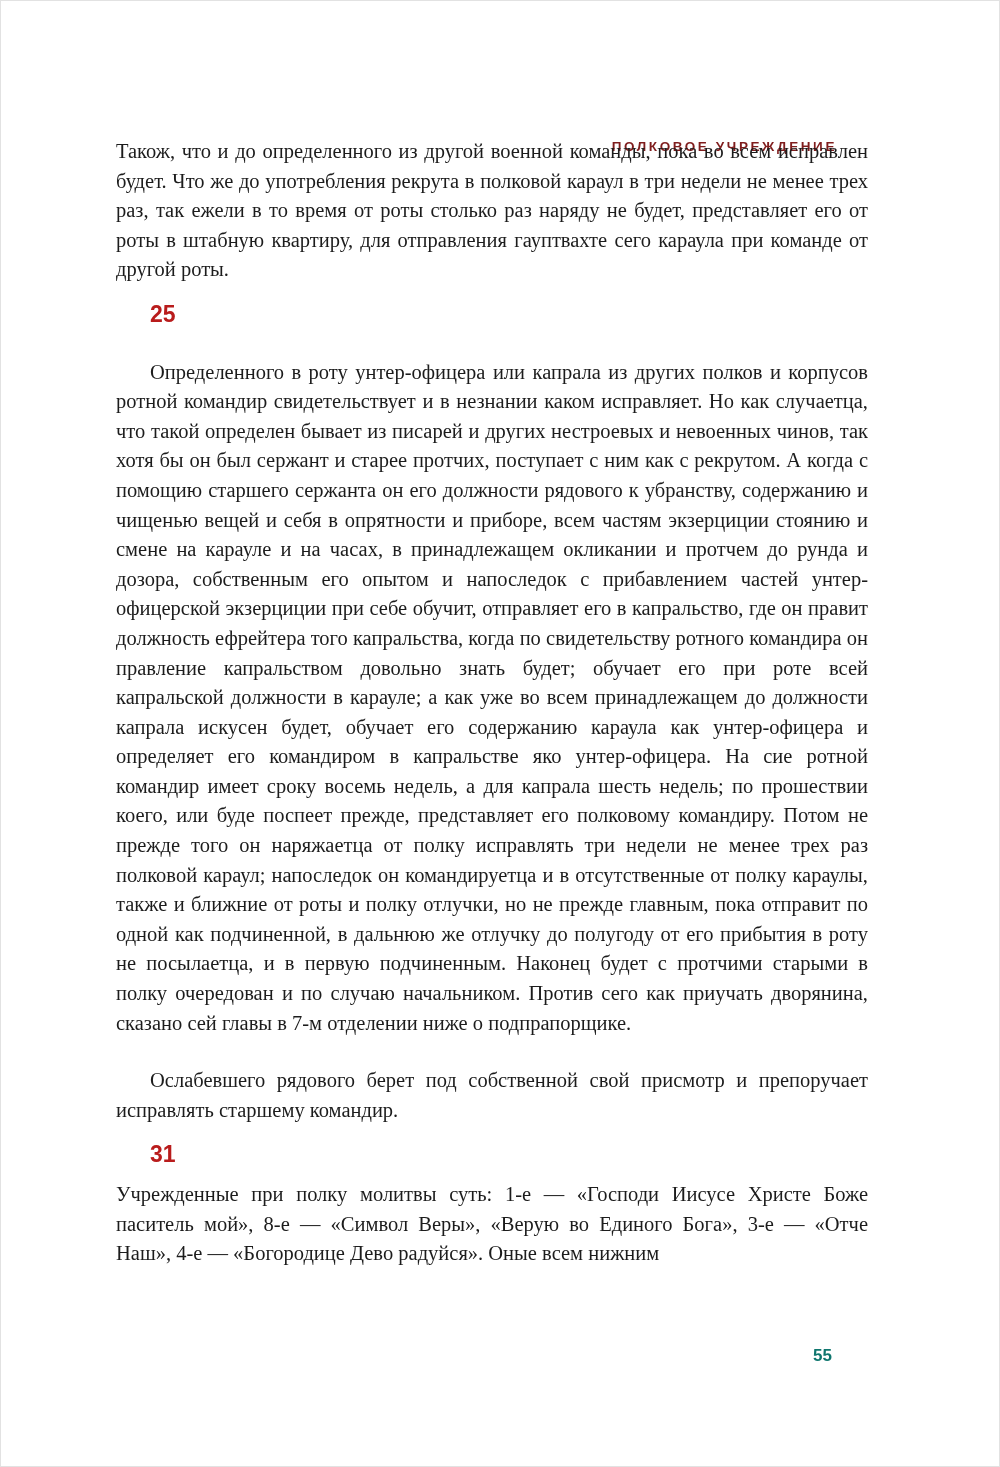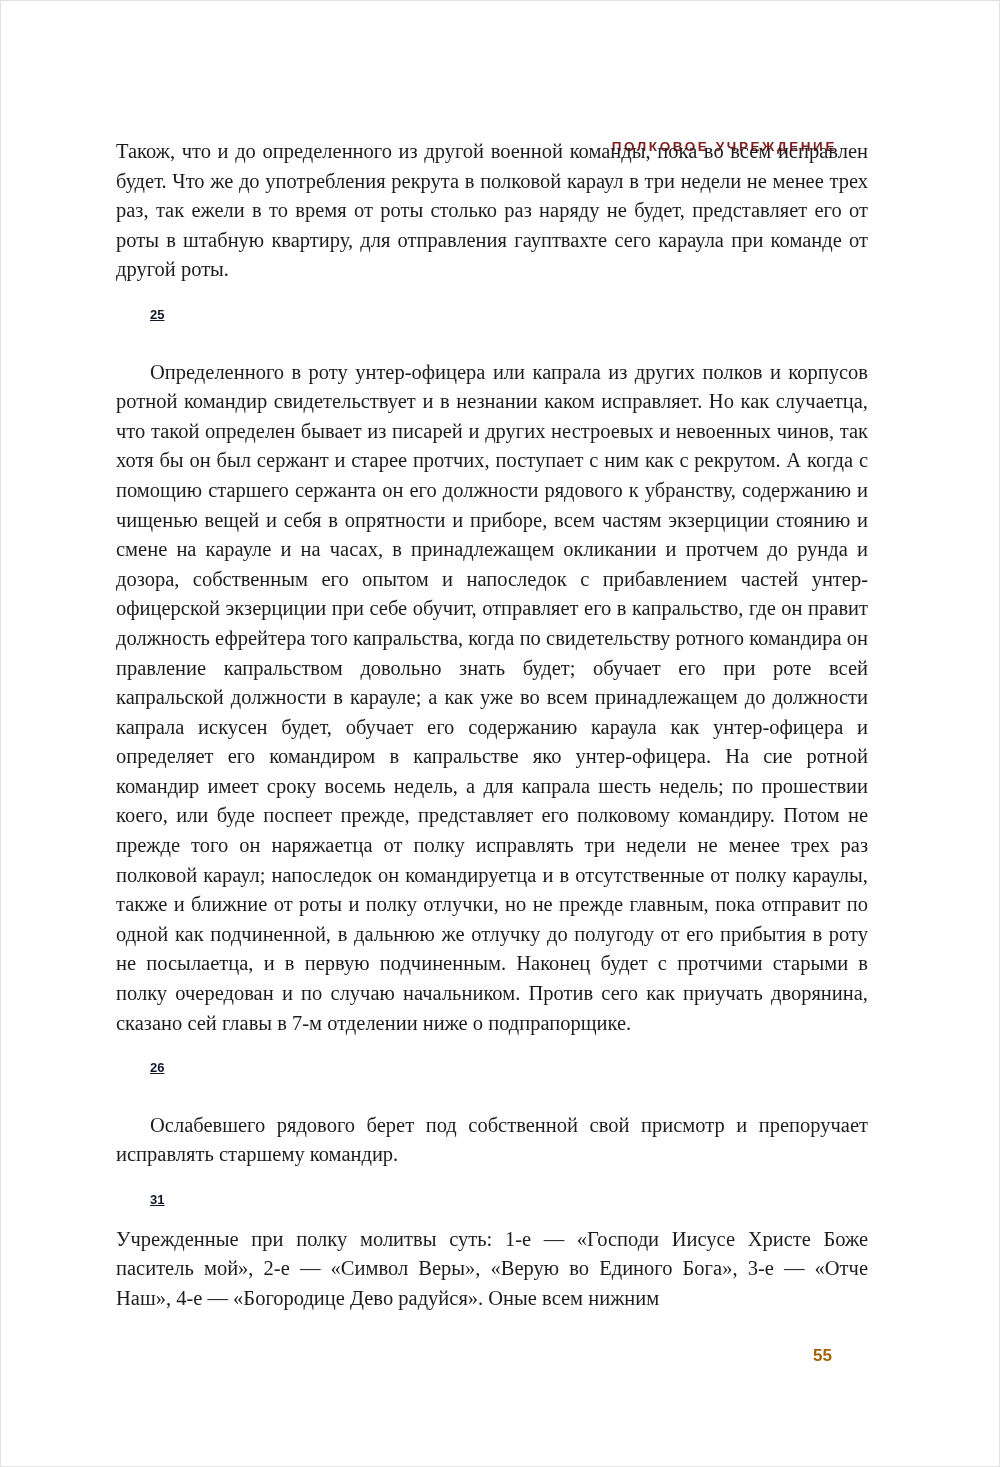--- a/index.html
+++ b/index.html
@@ -45,56 +45,54 @@
   .text-block p {
     margin: 0;
   }
   .para.indent {
     text-indent: 34px;
     margin-top: 28px;
   }
   .section-number {
     font-family: "Liberation Sans", "DejaVu Sans", sans-serif;
     font-weight: 700;
-    font-size: 13px;
+    font-size: 23px;
     line-height: 29.6px;
     margin: 15px 0 10px 34px;
-    color: #0f172a;
-    text-decoration: underline;
+    color: #b91c1c;
   }
   .folio {
     position: absolute;
     right: 167px;
     bottom: 100px;
     font-family: "Liberation Sans", "DejaVu Sans", sans-serif;
     font-weight: 700;
     font-size: 17px;
-    color: #a16207;
+    color: #0f766e;
   }
 </style>
 </head>
 <body>
 
 <div class="page">
 
   <div class="running-head">ПОЛКОВОЕ УЧРЕЖДЕНИЕ</div>
 
   <main class="text-block">
 
     <p class="para">Також, что и до определенного из другой военной команды, пока во всем исправлен будет. Что же до употребления рекрута в полковой караул в три недели не менее трех раз, так ежели в то время от роты столько раз наряду не будет, представляет его от роты в штабную квартиру, для отправления гауптвахте сего караула при команде от другой роты.</p>
 
     <h2 class="section-number">25</h2>
 
     <p class="para indent">Определенного в роту унтер-офицера или капрала из других полков и корпусов ротной командир свидетельствует и в незнании каком исправляет. Но как случаетца, что такой определен бывает из писарей и других нестроевых и невоенных чинов, так хотя бы он был сержант и старее протчих, поступает с ним как с рекрутом. А когда с помощию старшего сержанта он его должности рядового к убранству, содержанию и чищенью вещей и себя в опрятности и приборе, всем частям экзерциции стоянию и смене на карауле и на часах, в принадлежащем окликании и протчем до рунда и дозора, собственным его опытом и напоследок с прибавлением частей унтер-офицерской экзерциции при себе обучит, отправляет его в капральство, где он правит должность ефрейтера того капральства, когда по свидетельству ротного командира он правление капральством довольно знать будет; обучает его при роте всей капральской должности в карауле; а как уже во всем принадлежащем до должности капрала искусен будет, обучает его содержанию караула как унтер-офицера и определяет его командиром в капральстве яко унтер-офицера. На сие ротной командир имеет сроку восемь недель, а для капрала шесть недель; по прошествии коего, или буде поспеет прежде, представляет его полковому командиру. Потом не прежде того он наряжаетца от полку исправлять три недели не менее трех раз полковой караул; напоследок он командируетца и в отсутственные от полку караулы, также и ближние от роты и полку отлучки, но не прежде главным, пока отправит по одной как подчиненной, в дальнюю же отлучку до полугоду от его прибытия в роту не посылаетца, и в первую подчиненным. Наконец будет с протчими старыми в полку очередован и по случаю начальником. Против сего как приучать дворянина, сказано сей главы в 7-м отделении ниже о подпрапорщике.</p>
 
-    <h2 class="section-number">26</h2>
 
     <p class="para indent">Ослабевшего рядового берет под собственной свой присмотр и препоручает исправлять старшему командир.</p>
 
     <h2 class="section-number">31</h2>
 
-    <p class="para">Учрежденные при полку молитвы суть: 1-е — «Господи Иисусе Христе Боже паситель мой», 2-е — «Символ Веры», «Верую во Единого Бога», 3-е — «Отче Наш», 4-е — «Богородице Дево радуйся». Оные всем нижним</p>
+    <p class="para">Учрежденные при полку молитвы суть: 1-е — «Господи Иисусе Христе Боже паситель мой», 8-е — «Символ Веры», «Верую во Единого Бога», 3-е — «Отче Наш», 4-е — «Богородице Дево радуйся». Оные всем нижним</p>
 
   </main>
 
   <div class="folio">55</div>
 
 </div>
 
 </body></html>

